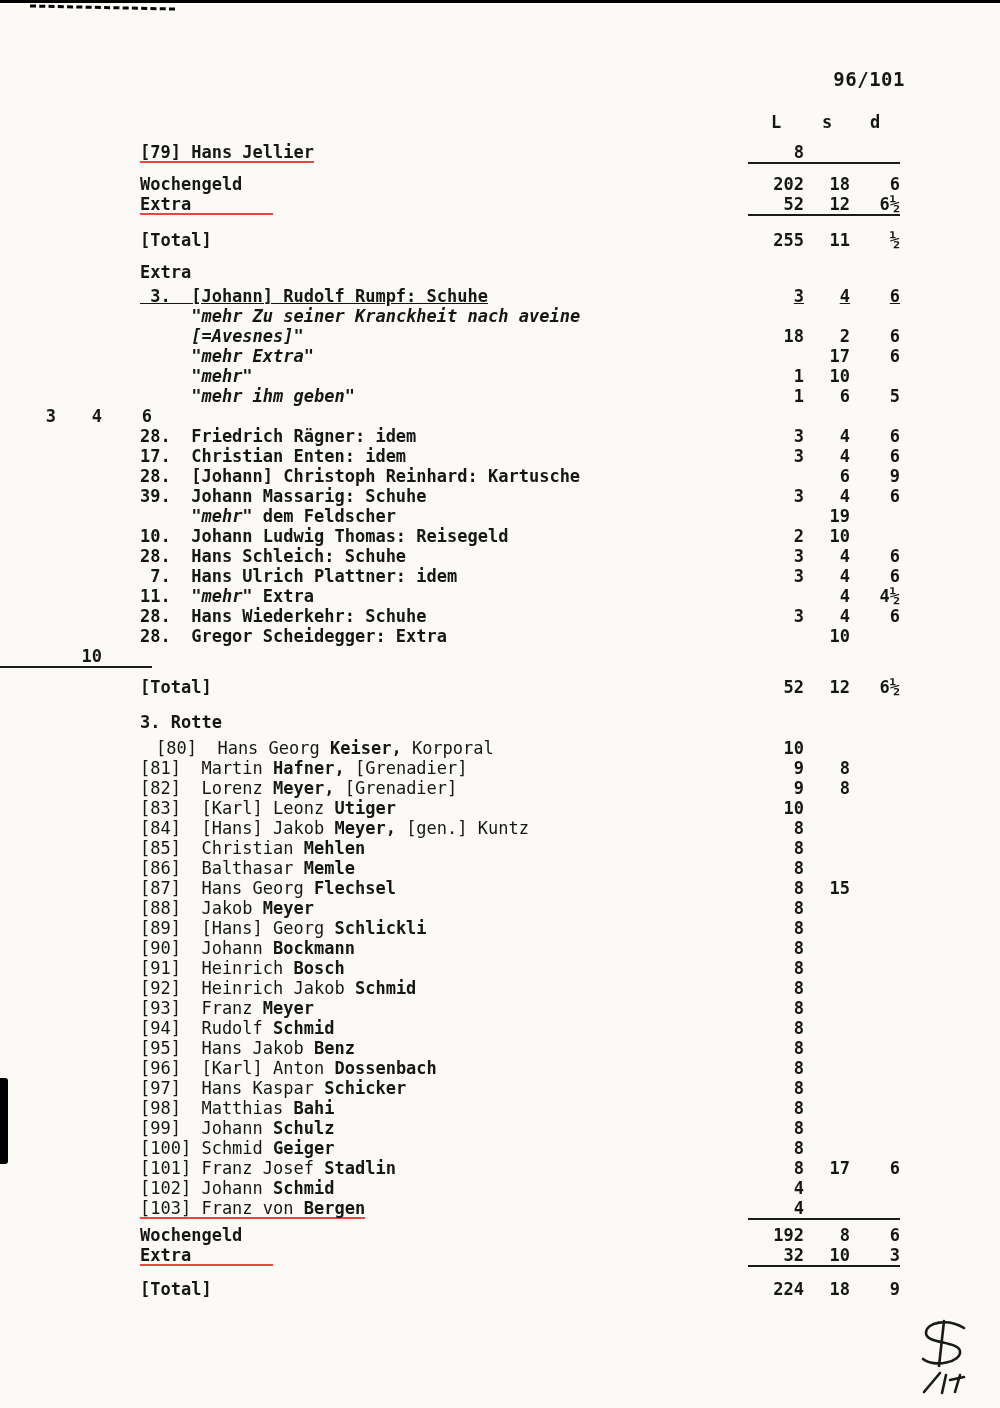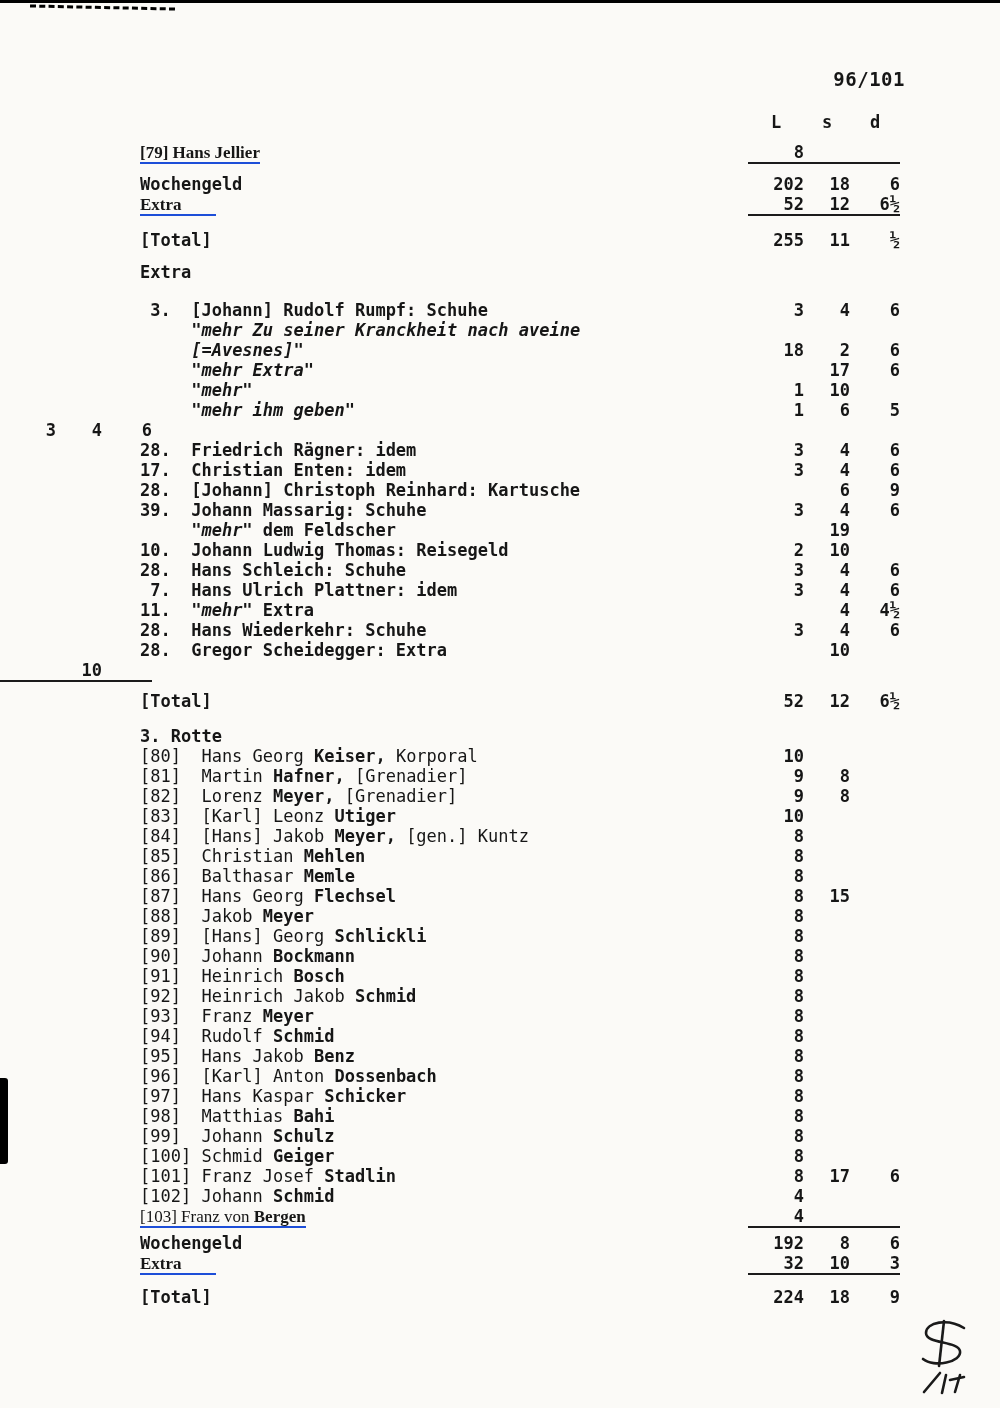--- a/index.html
+++ b/index.html
@@ -16,21 +16,21 @@
   .content { position:absolute; top:112px; left:0; width:900px; }
   .row { display:flex; line-height:20px; font-size:17px; }
   .label { flex:1; padding-left:140px; white-space:pre; }
   .nums { display:flex; }
   .cell { text-align:right; font-weight:700; white-space:pre; }
   .col-l { width:56px; } .col-s { width:46px; } .col-d { width:50px; }
   .rule .nums { border-bottom:2px solid #1b1b1b; }
   .sec-bold .label { font-weight:700; }
   .b { font-weight:700; }
   .i { font-style:italic; }
-  .u { display:inline-block; border-bottom:2px solid #1d4ed8; line-height:18px;font-family:Liberation Serif, serif; }
+  .u { display:inline-block; border-bottom:2px solid #ef4444; line-height:18px; }
   .title { padding-left:140px; font-size:17px; font-weight:700; line-height:20px; }
   .header-row .cell { text-align:center; font-weight:700; }
   
   .scan-top { position:absolute; top:0; left:0; width:100%; height:3px; background:#000; }
   .scan-dash { position:absolute; top:6px; left:30px; width:145px; border-top:3px dashed #000; transform:rotate(1.2deg); }
   .scan-blob { position:absolute; left:0; top:1078px; width:8px; height:86px; background:#000; border-radius:0 3px 3px 0; }
   .handmark { position:absolute; right:18px; bottom:8px; }
 </style>
 </head>
 <body>
@@ -80,21 +80,21 @@
           <div class="label"><span>[Total]</span></div>
           <div class="nums">
             <div class="cell col-l">255</div>
             <div class="cell col-s">11</div>
             <div class="cell col-d">½</div>
           </div>
         </div>
       </section>
       <section class="sec sec-bold">
         <div class="title" style="margin-top: 12px;">Extra</div>
-        <div class="row" style="margin-top: 18px;">
+        <div class="row" style="margin-top: 4px; text-decoration: underline;">
           <div class="label"><span> 3.  [Johann] Rudolf Rumpf: Schuhe</span></div>
           <div class="nums">
             <div class="cell col-l">3</div>
             <div class="cell col-s">4</div>
             <div class="cell col-d">6</div>
           </div>
         </div>
         <div class="row">
           <div class="label"><span>     </span><span class="i">"mehr Zu seiner Kranckheit nach aveine</span></div>
           <div class="nums">
@@ -241,21 +241,21 @@
           <div class="label"><span>[Total]</span></div>
           <div class="nums">
             <div class="cell col-l">52</div>
             <div class="cell col-s">12</div>
             <div class="cell col-d">6½</div>
           </div>
         </div>
       </section>
       <section class="sec">
         <div class="title" style="margin-top: 15px;">3. Rotte</div>
-        <div class="row" style="margin-top: 0;">
+        <div class="row" style="margin-top: 6px; padding-left: 16px;">
           <div class="label"><span>[80]  Hans Georg </span><span class="b">Keiser,</span><span> Korporal</span></div>
           <div class="nums">
             <div class="cell col-l">10</div>
             <div class="cell col-s"></div>
             <div class="cell col-d"></div>
           </div>
         </div>
         <div class="row">
           <div class="label"><span>[81]  Martin </span><span class="b">Hafner,</span><span> [Grenadier]</span></div>
           <div class="nums">

